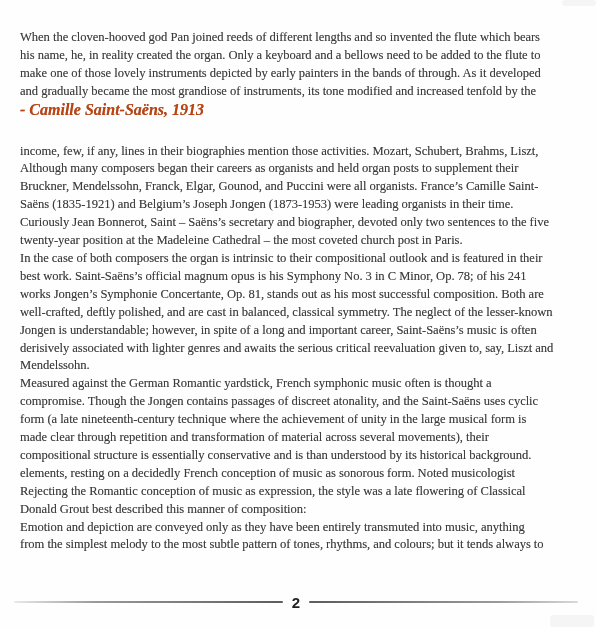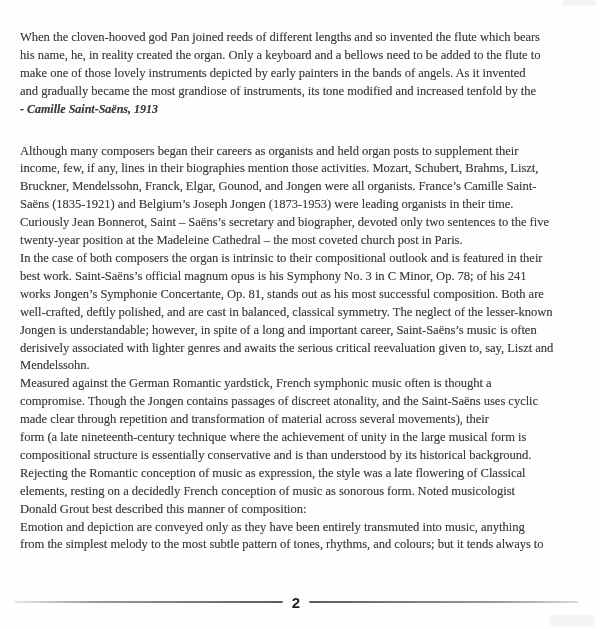--- a/index.html
+++ b/index.html
@@ -23,25 +23,25 @@
   }
   .text-block .line {
     white-space: nowrap;
     font-size: 12.6px;
     line-height: 17.9px;
     color: #3d3d3d;
     letter-spacing: -0.05px;
     text-shadow: 0 0 0.5px rgba(60,60,60,0.45);
   }
   .attribution {
-    font-size: 12px;
+    font-size: 16px;
     line-height: 17.9px;
     font-weight: bold;
     font-style: italic;
-    color: #404040;
+    color: #c2410c;
     text-shadow: 0 0 0.5px rgba(40,40,40,0.5);
   }
   .body-block {
     margin-top: 24px;
   }
   .footer {
     position: absolute;
     left: 0;
     right: 0;
     top: 592px;
@@ -96,47 +96,47 @@
 
 <div class="page">
 
   <div class="artifact artifact-top-right"></div>
 
   <div class="content">
 
     <div class="text-block quote-block">
         <div class="line">When the cloven-hooved god Pan joined reeds of different lengths and so invented the flute which bears</div>
         <div class="line">his name, he, in reality created the organ. Only a keyboard and a bellows need to be added to the flute to</div>
-        <div class="line">make one of those lovely instruments depicted by early painters in the bands of angels. As it invented</div>
+        <div class="line">make one of those lovely instruments depicted by early painters in the bands of through. As it developed</div>
         <div class="line">and gradually became the most grandiose of instruments, its tone modified and increased tenfold by the</div>
       </div>
 
     <div class="attribution">- Camille Saint-Saëns, 1913</div>
 
     <div class="text-block body-block">
+        <div class="line">income, few, if any, lines in their biographies mention those activities. Mozart, Schubert, Brahms, Liszt,</div>
         <div class="line">Although many composers began their careers as organists and held organ posts to supplement their</div>
-        <div class="line">income, few, if any, lines in their biographies mention those activities. Mozart, Schubert, Brahms, Liszt,</div>
-        <div class="line">Bruckner, Mendelssohn, Franck, Elgar, Gounod, and Jongen were all organists. France’s Camille Saint-</div>
+        <div class="line">Bruckner, Mendelssohn, Franck, Elgar, Gounod, and Puccini were all organists. France’s Camille Saint-</div>
         <div class="line">Saëns (1835-1921) and Belgium’s Joseph Jongen (1873-1953) were leading organists in their time.</div>
         <div class="line">Curiously Jean Bonnerot, Saint – Saëns’s secretary and biographer, devoted only two sentences to the five</div>
         <div class="line">twenty-year position at the Madeleine Cathedral – the most coveted church post in Paris.</div>
         <div class="line">In the case of both composers the organ is intrinsic to their compositional outlook and is featured in their</div>
         <div class="line">best work. Saint-Saëns’s official magnum opus is his Symphony No. 3 in C Minor, Op. 78; of his 241</div>
         <div class="line">works Jongen’s Symphonie Concertante, Op. 81, stands out as his most successful composition. Both are</div>
         <div class="line">well-crafted, deftly polished, and are cast in balanced, classical symmetry. The neglect of the lesser-known</div>
         <div class="line">Jongen is understandable; however, in spite of a long and important career, Saint-Saëns’s music is often</div>
         <div class="line">derisively associated with lighter genres and awaits the serious critical reevaluation given to, say, Liszt and</div>
         <div class="line">Mendelssohn.</div>
         <div class="line">Measured against the German Romantic yardstick, French symphonic music often is thought a</div>
         <div class="line">compromise. Though the Jongen contains passages of discreet atonality, and the Saint-Saëns uses cyclic</div>
+        <div class="line">form (a late nineteenth-century technique where the achievement of unity in the large musical form is</div>
         <div class="line">made clear through repetition and transformation of material across several movements), their</div>
-        <div class="line">form (a late nineteenth-century technique where the achievement of unity in the large musical form is</div>
         <div class="line">compositional structure is essentially conservative and is than understood by its historical background.</div>
+        <div class="line">elements, resting on a decidedly French conception of music as sonorous form. Noted musicologist</div>
         <div class="line">Rejecting the Romantic conception of music as expression, the style was a late flowering of Classical</div>
-        <div class="line">elements, resting on a decidedly French conception of music as sonorous form. Noted musicologist</div>
         <div class="line">Donald Grout best described this manner of composition:</div>
         <div class="line">Emotion and depiction are conveyed only as they have been entirely transmuted into music, anything</div>
         <div class="line">from the simplest melody to the most subtle pattern of tones, rhythms, and colours; but it tends always to</div>
       </div>
 
   </div>
 
   <div class="footer">
     <div class="rule rule-left"></div>
     <div class="page-number">2</div>

